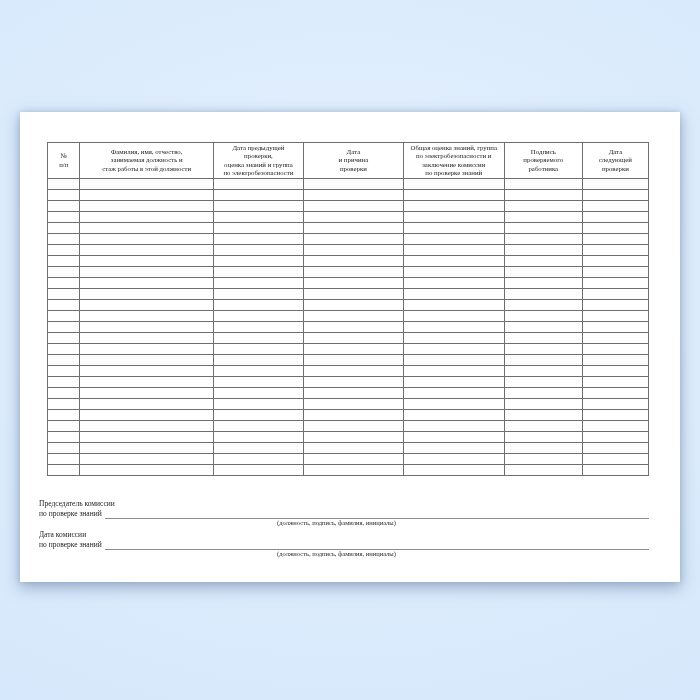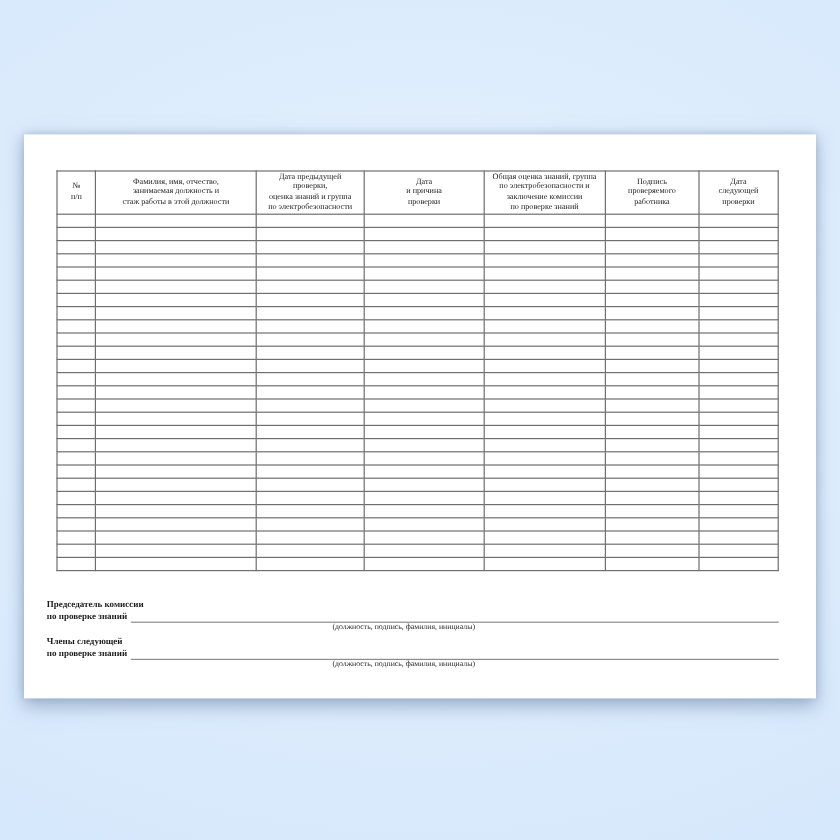--- a/index.html
+++ b/index.html
@@ -39,21 +39,21 @@
     white-space: pre-line;
     overflow: hidden;
   }
   table.journal tbody tr { height: 11px; }
   .footer {
     position: absolute;
     left: 19px; top: 387px; right: 31px;
     color: #1c1c1c;
   }
   .sig-label {
-    font-weight: bold;
+    font-weight: normal;
     font-size: 7.5px;
     line-height: 10px;
     white-space: nowrap;
   }
   .sig-row { display: flex; align-items: flex-end; text-align: right; }
   .sig-line {
     flex: 1;
     margin-left: 3px;
     border-bottom: 1px solid #8c8c8c;
     height: 9px;
@@ -358,21 +358,21 @@
   <div class="footer">
     <div class="sig-block">
       <div class="sig-label">Председатель комиссии</div>
       <div class="sig-row">
         <span class="sig-label">по проверке знаний</span>
         <span class="sig-line"></span>
       </div>
       <div class="sig-caption">(должность, подпись, фамилия, инициалы)</div>
     </div>
     <div class="sig-block">
-      <div class="sig-label">Члены следующей</div>
+      <div class="sig-label">Дата комиссии</div>
       <div class="sig-row">
         <span class="sig-label">по проверке знаний</span>
         <span class="sig-line"></span>
       </div>
       <div class="sig-caption">(должность, подпись, фамилия, инициалы)</div>
     </div>
   </div>
 
 </div>
 

